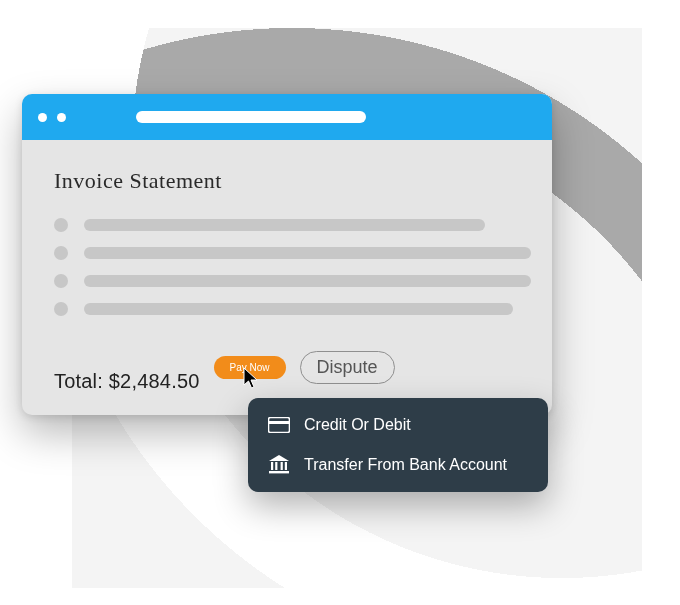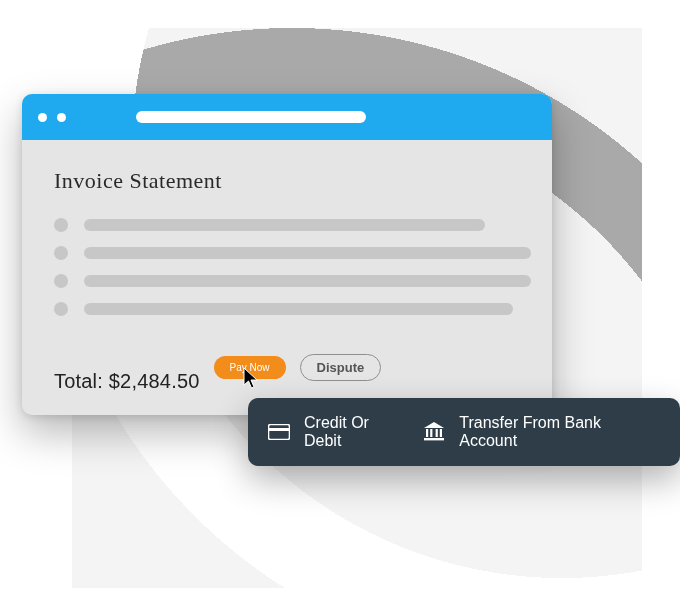--- a/index.html
+++ b/index.html
@@ -116,37 +116,38 @@
     font-size: 10px;
     font-weight: 500;
     position: relative;
   }
   .btn-dispute {
     background: transparent;
     color: #555;
     border: 1.5px solid #8f8f8f;
     border-radius: 999px;
     padding: 5px 16px;
-    font-size: 13px;
-    font-weight: 700;
+    font-size: 18px;
+    font-weight: 400;
   }
 
   
   .cursor { position: absolute; pointer-events: none; }
   .cursor svg { display: block; }
 
   
   .menu {
     position: absolute;
     background: #2e3d48;
     color: #ffffff;
     border-radius: 10px;
     box-shadow: 0 14px 34px rgba(0,0,0,0.3);
     padding: 12px 18px;
     display: flex;
+    flex-direction: column;
     gap: 10px;
     min-width: 300px;
   }
   .menu-item {
     display: flex;
     align-items: center;
     gap: 14px;
     font-size: 16px;
     padding: 4px 2px;
   }

